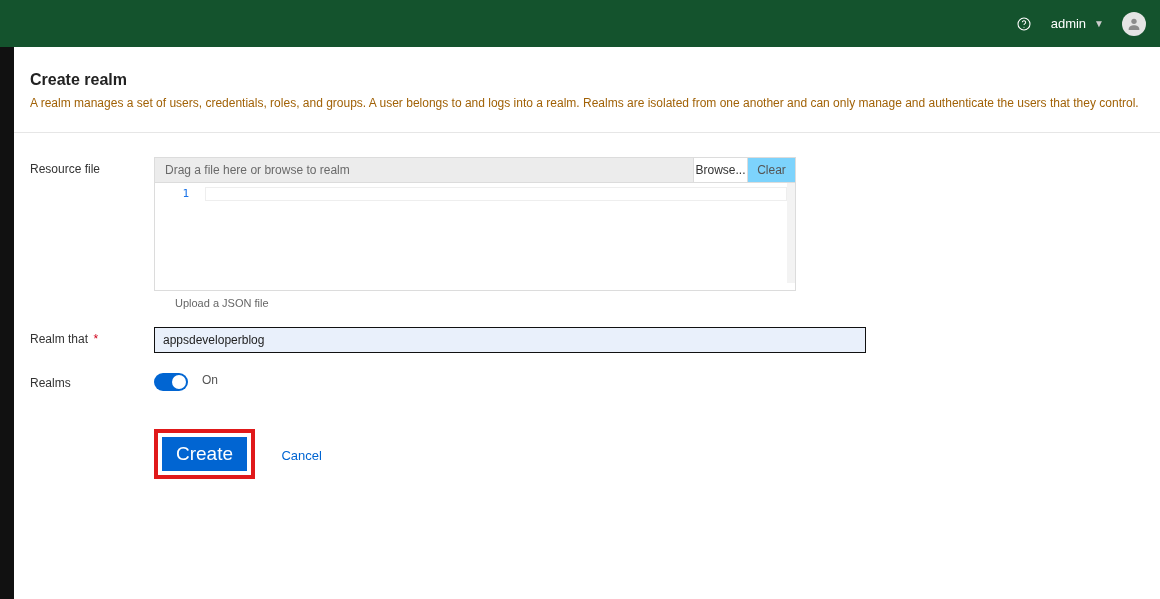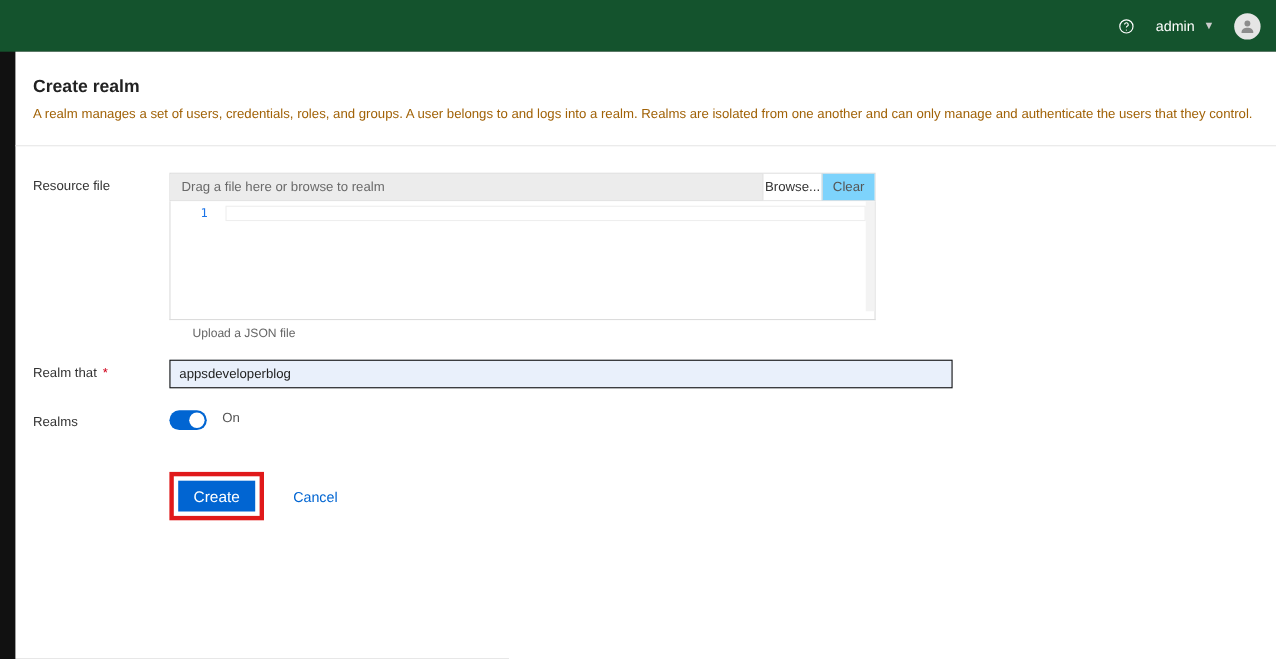--- a/index.html
+++ b/index.html
@@ -173,21 +173,21 @@
   .actions-row { margin-top: 38px; }
   .create-wrap {
     display: inline-block;
     border: 4px solid #e0191a;
     padding: 4px;
   }
   .btn-create {
     background: #0165d2;
     color: #fff;
     border: none;
-    font-size: 14px;
+    font-size: 19px;
     padding: 6px 14px;
     cursor: pointer;
   }
   .btn-cancel {
     background: transparent;
     border: none;
     color: #0165d2;
     font-size: 13px;
     margin-left: 22px;
     cursor: pointer;

